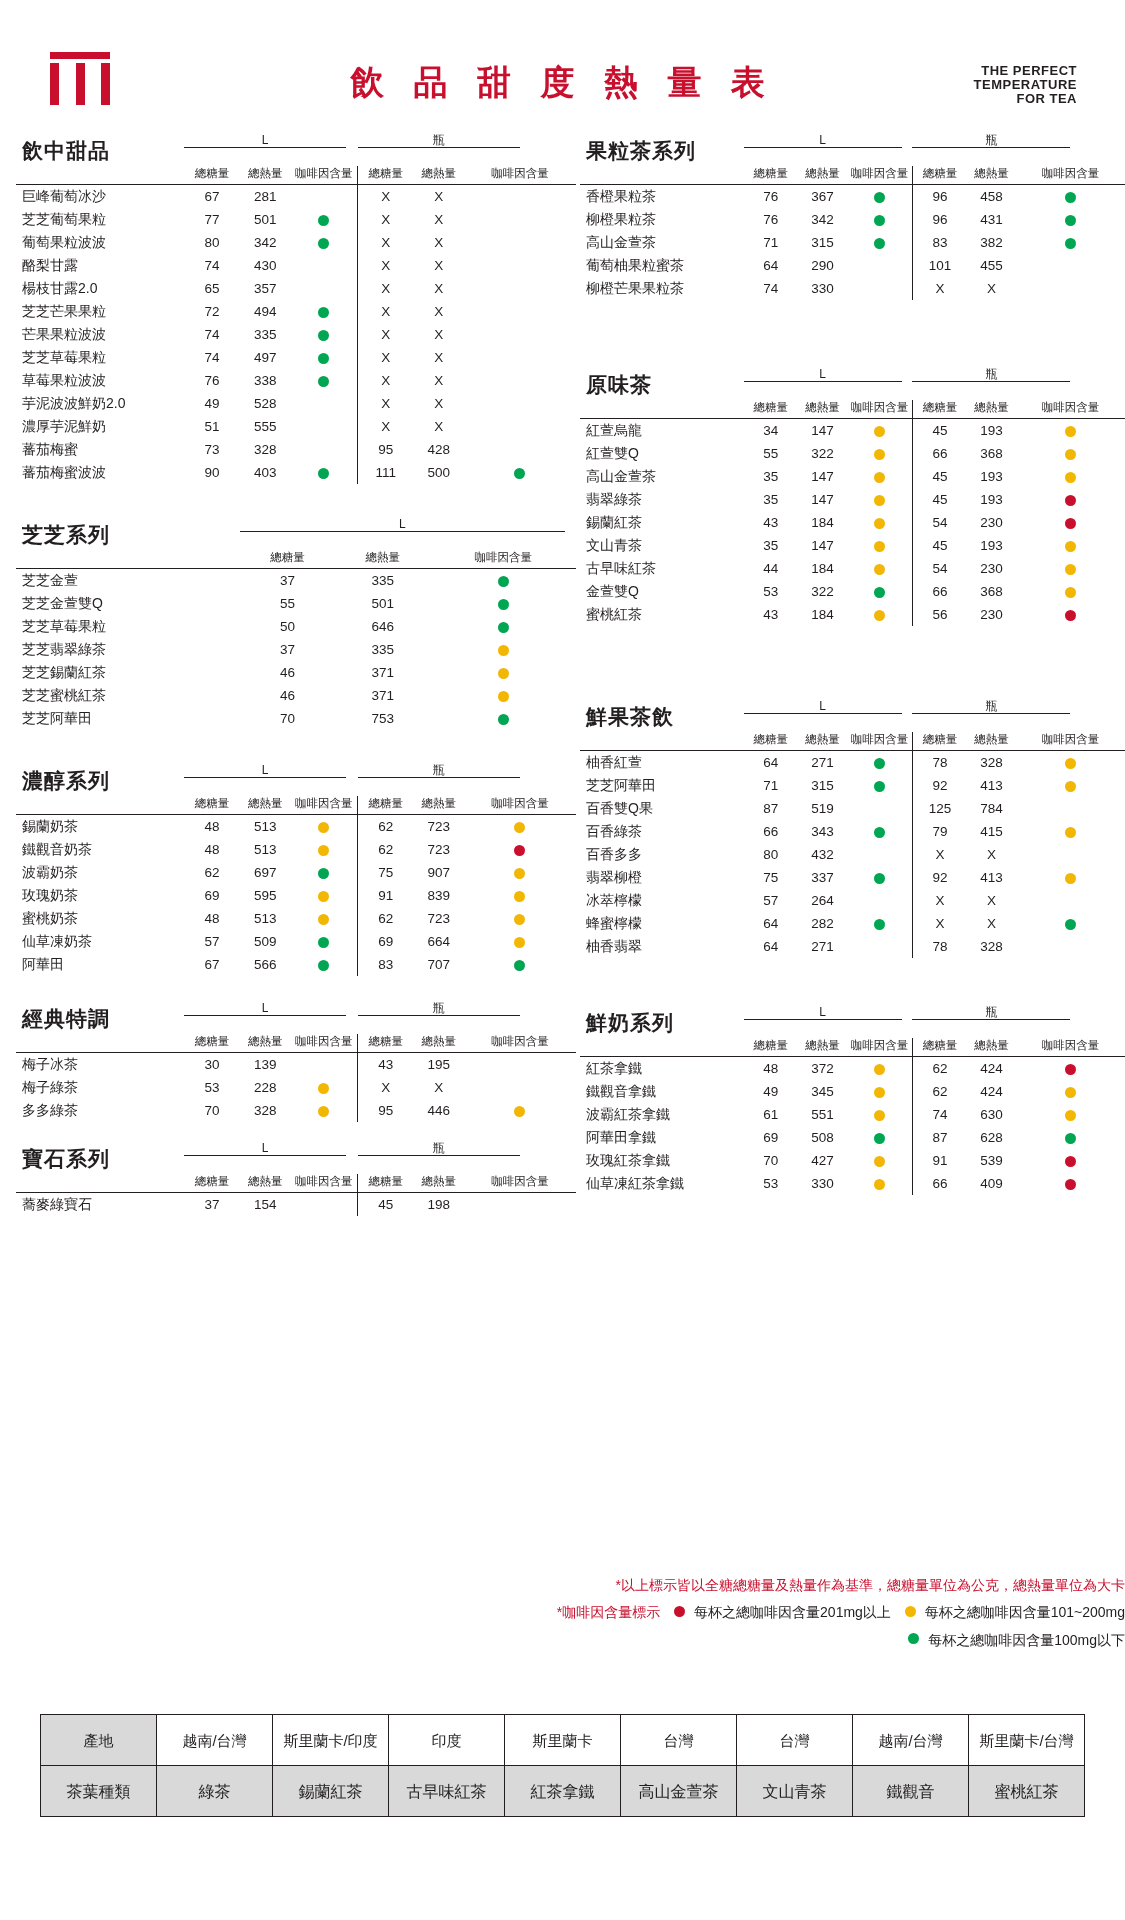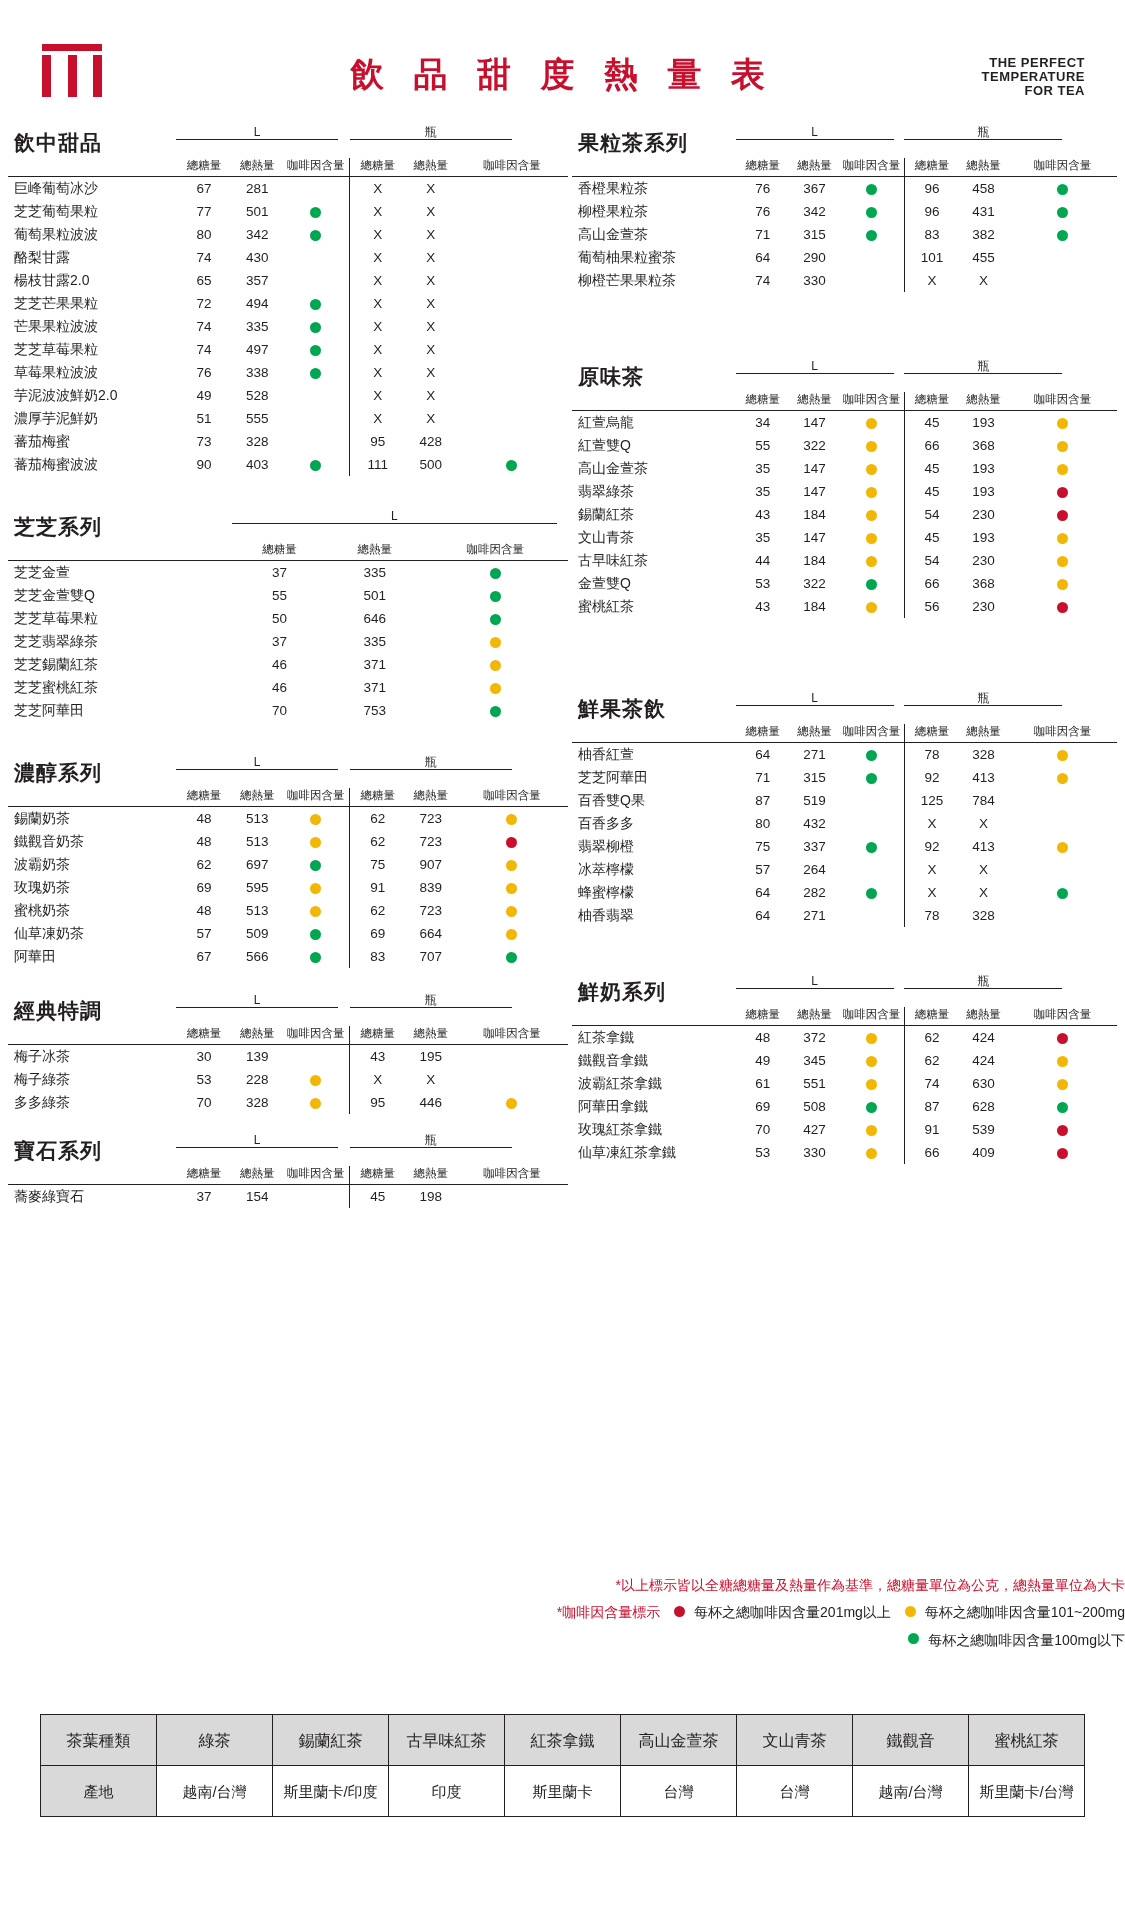--- a/index.html
+++ b/index.html
@@ -4,21 +4,21 @@
 <style>
   html,body{margin:0;padding:0;}
   body{
     width:1125px;height:1920px;
     background:#ffffff;
     font-family:"Liberation Sans","DejaVu Sans",sans-serif;
     color:#231f20;
     position:relative;
     overflow:hidden;
   }
-  .page{position:relative;width:1125px;height:1920px;padding:0;box-sizing:border-box;}
+  .page{position:relative;width:1125px;height:1920px;padding:8px;box-sizing:border-box;}
 
   
   .header{position:relative;height:118px;}
   .logo{
     position:absolute;left:42px;top:44px;width:64px;height:58px;
     color:#c8102e;font-weight:bold;font-size:54px;line-height:56px;text-align:center;
   }
   .logo .bar{display:block;width:60px;height:7px;background:#c8102e;margin-bottom:4px;}
   .logo .legs{display:block;width:60px;height:42px;border-left:9px solid #c8102e;border-right:9px solid #c8102e;box-sizing:border-box;}
   .logo .mid{position:absolute;left:26px;top:11px;width:9px;height:42px;background:#c8102e;}
@@ -790,20 +790,29 @@
               <tr>
                 <td class="nm">百香雙Q果</td>
                 <td>87</td>
                 <td>519</td>
                 <td></td>
                 <td class="sep">125</td>
                 <td>784</td>
                 <td></td>
               </tr>
               <tr>
+                <td class="nm">百香綠茶</td>
+                <td>66</td>
+                <td>343</td>
+                <td><span class="dot g"></span></td>
+                <td class="sep">79</td>
+                <td>415</td>
+                <td><span class="dot y"></span></td>
+              </tr>
+              <tr>
                 <td class="nm">百香多多</td>
                 <td>80</td>
                 <td>432</td>
                 <td></td>
                 <td class="sep">X</td>
                 <td>X</td>
                 <td></td>
               </tr>
               <tr>
                 <td class="nm">翡翠柳橙</td>
@@ -950,37 +959,37 @@
     <div>
       <span class="dot g"></span>
       <span class="inl n2">每杯之總咖啡因含量100mg以下</span>
     </div>
   </div>
 
   <div class="origin">
     <table class="org" id="orgTable">
         <tbody>
           <tr>
+            <td class="lbl">產地</td>
+            <td>越南/台灣</td>
+            <td>斯里蘭卡/印度</td>
+            <td>印度</td>
+            <td>斯里蘭卡</td>
+            <td>台灣</td>
+            <td>台灣</td>
+            <td>越南/台灣</td>
+            <td>斯里蘭卡/台灣</td>
+          </tr>
+          <tr>
             <td class="hd lbl">茶葉種類</td>
             <td class="hd">綠茶</td>
             <td class="hd">錫蘭紅茶</td>
             <td class="hd">古早味紅茶</td>
             <td class="hd">紅茶拿鐵</td>
             <td class="hd">高山金萱茶</td>
             <td class="hd">文山青茶</td>
             <td class="hd">鐵觀音</td>
             <td class="hd">蜜桃紅茶</td>
           </tr>
-          <tr>
-            <td class="lbl">產地</td>
-            <td>越南/台灣</td>
-            <td>斯里蘭卡/印度</td>
-            <td>印度</td>
-            <td>斯里蘭卡</td>
-            <td>台灣</td>
-            <td>台灣</td>
-            <td>越南/台灣</td>
-            <td>斯里蘭卡/台灣</td>
-          </tr>
         </tbody>
       </table>
   </div>
 </div>
 
 </body></html>

